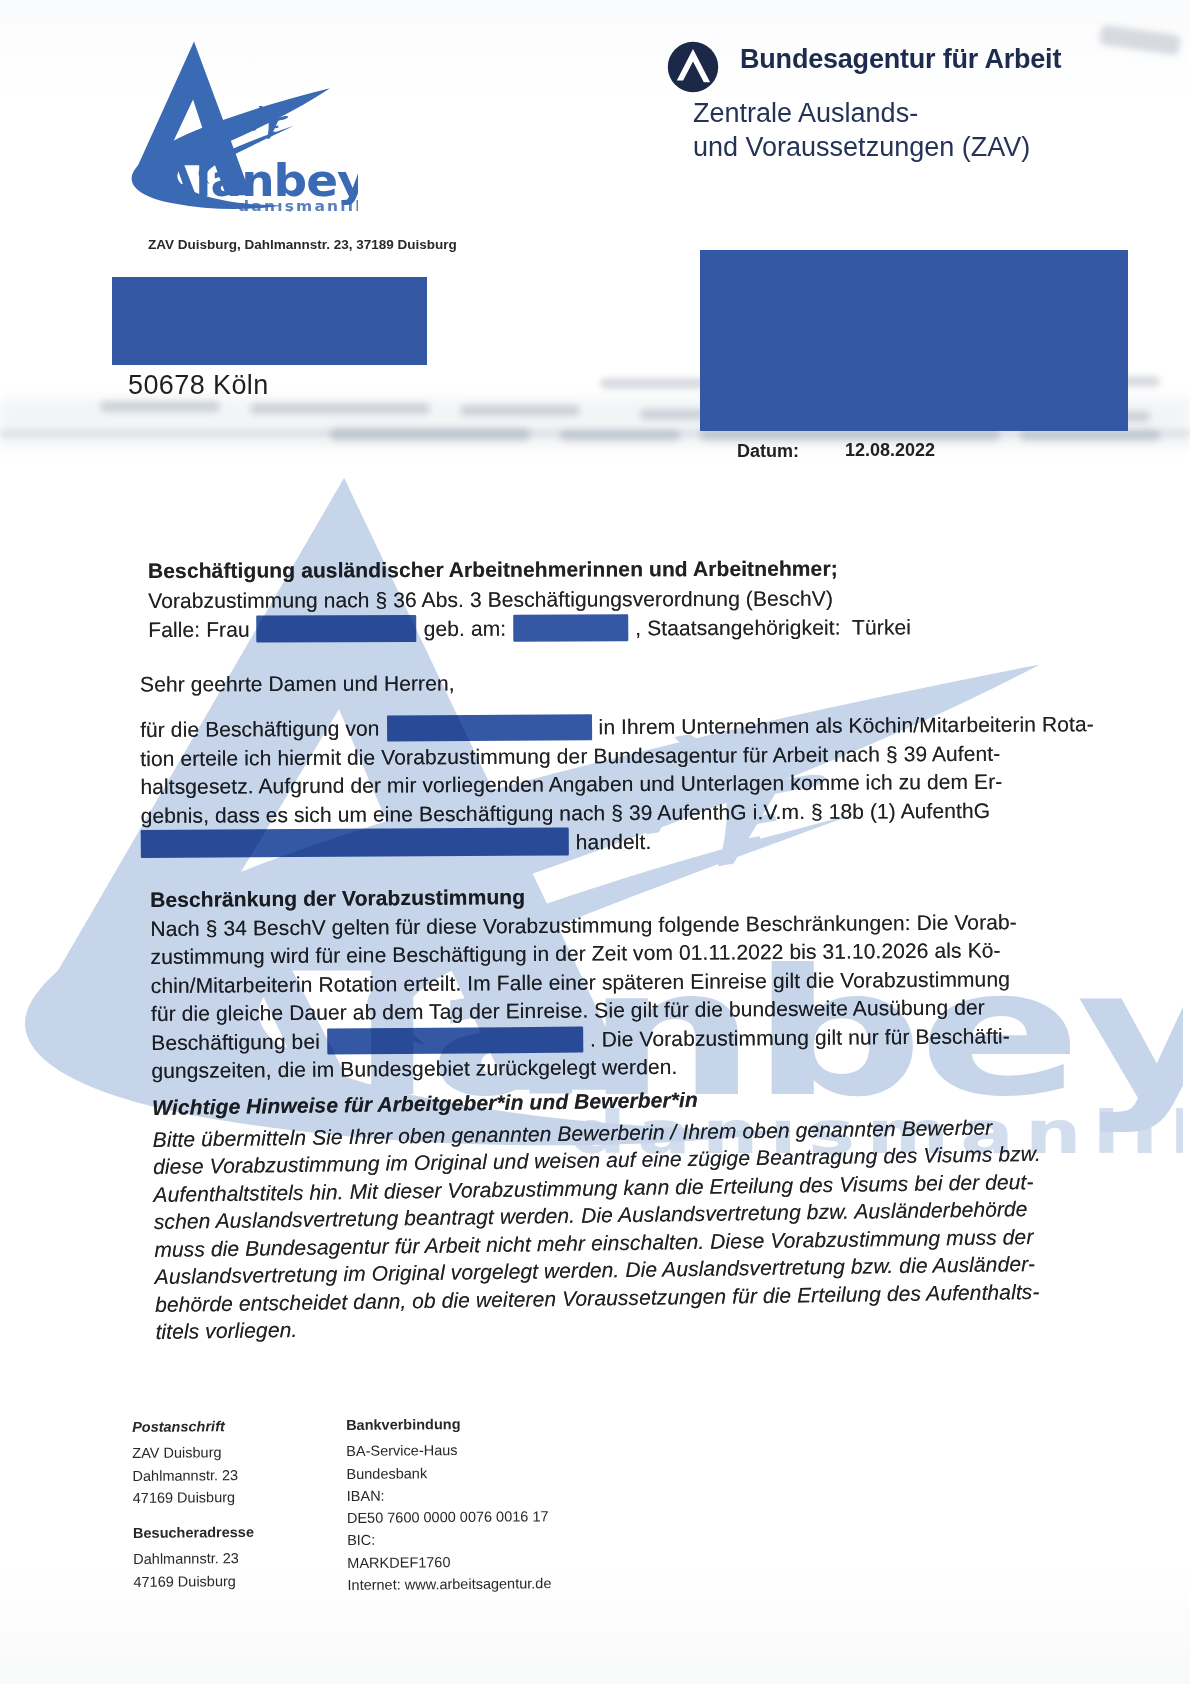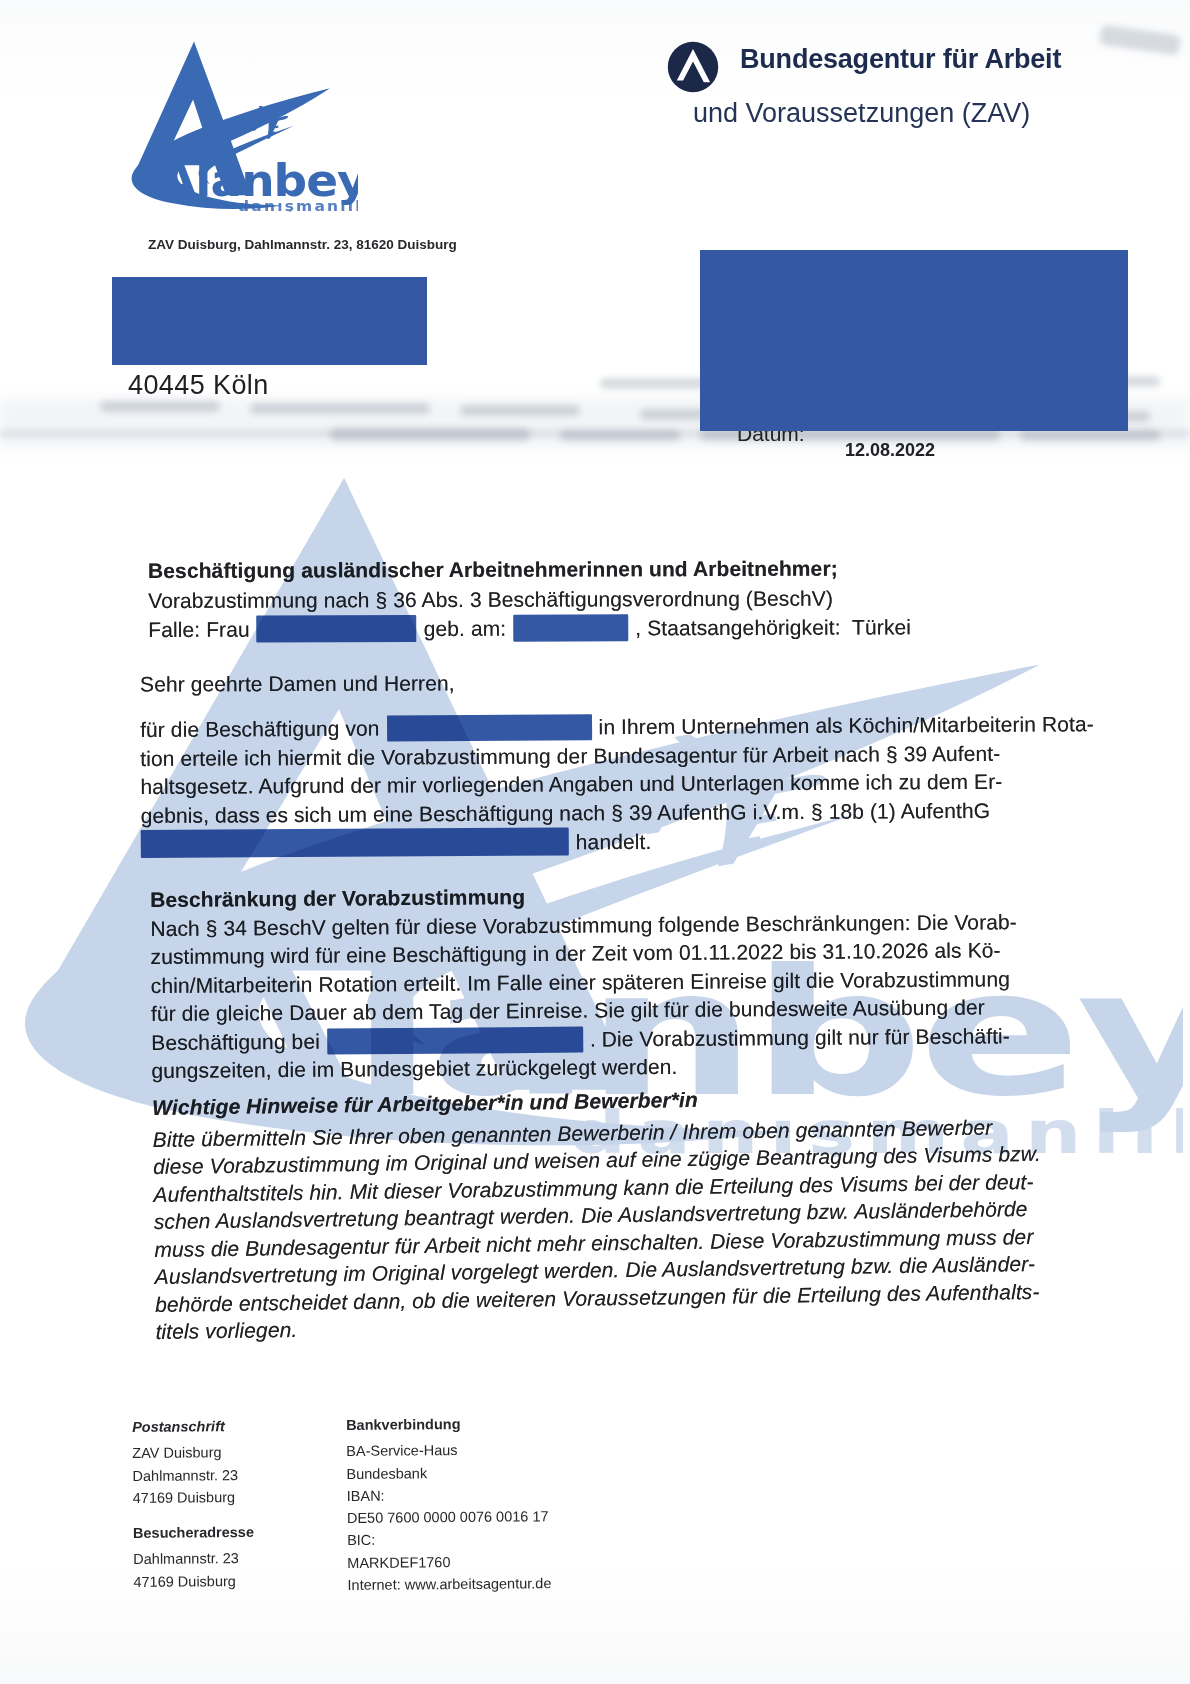--- a/index.html
+++ b/index.html
@@ -26,21 +26,21 @@
   .ba-name{position:absolute; left:74px; top:6px; font-size:27px; font-weight:bold;
     letter-spacing:-.2px; color:#1d2b4e; white-space:nowrap;}
   .ba-dept{position:absolute; left:27px; top:58px; font-size:27px; line-height:34px;
     color:#243356; white-space:nowrap;}
   
   .sender-line{position:absolute; left:148px; top:237px; font-size:13.5px; font-weight:bold; color:#26282b;}
   .redact{background:#3558a4; position:absolute; z-index:4;}
   .redact-inline{display:inline-block; background:#3558a4; border-radius:1px;
     vertical-align:-6px; margin:0 7px;}
   .city{position:absolute; left:128px; top:370px; font-size:27px; letter-spacing:.4px; color:#1e1f21;}
-  .datum-label{position:absolute; left:737px; top:422px; font-size:21px; font-weight:normal;}
+  .datum-label{position:absolute; left:737px; top:441px; font-size:18px; font-weight:bold;}
   .datum-value{position:absolute; left:845px; top:440px; font-size:18px; font-weight:bold;}
   
   .txt{position:absolute; font-size:21px; letter-spacing:.1px; z-index:3;
     text-shadow:0 0 .4px rgba(20,20,20,.55);}
   .subject{left:148px; top:556px; line-height:29.5px; transform:rotate(-.2deg); transform-origin:left top;}
   .subject .b{font-weight:bold;}
   .salutation{left:140px; top:672px; transform:rotate(-.2deg);}
   .para1{left:140px; top:716px; line-height:28.5px; width:960px; transform:rotate(-.35deg); transform-origin:left top;}
   .restriction{left:150px; top:886px; line-height:28.5px; width:960px; transform:rotate(-.45deg); transform-origin:left top;}
   .restriction .hd{font-weight:bold;}
@@ -90,28 +90,29 @@
     </svg>
   </div>
 
   <div class="ba-block">
     <svg class="ba-circle" viewBox="0 0 60 60" aria-hidden="true">
       <circle cx="30" cy="30" r="28" fill="#1b2848"></circle>
       <path d="M30,10 L49,47 L42,47 L30,24 L19,45 L12,45 Z" fill="#ffffff"></path>
     </svg>
     <div class="ba-name">Bundesagentur für Arbeit</div>
     <div class="ba-dept">
+      <span class="ln">Zentrale Auslands-</span>
       <span class="ln">und Voraussetzungen (ZAV)</span>
     </div>
   </div>
 
-  <div class="sender-line">ZAV Duisburg, Dahlmannstr. 23, 81620 Duisburg</div>
+  <div class="sender-line">ZAV Duisburg, Dahlmannstr. 23, 37189 Duisburg</div>
 
   <div class="redact" style="left:112px;top:277px;width:315px;height:88px;"></div>
-  <div class="city">40445 Köln</div>
+  <div class="city">50678 Köln</div>
   <div class="redact" style="left:700px;top:250px;width:428px;height:181px;"></div>
   <div class="datum-label">Datum:</div>
   <div class="datum-value">12.08.2022</div>
 
   <div class="txt subject">
     <span class="ln b">Beschäftigung ausländischer Arbeitnehmerinnen und Arbeitnehmer;</span>
     <span class="ln">Vorabzustimmung nach § 36 Abs. 3 Beschäftigungsverordnung (BeschV)</span>
     <span class="ln"><span>Falle: Frau</span><span class="redact-inline" style="width:160px;height:27px;"></span><span>geb. am:</span><span class="redact-inline" style="width:115px;height:27px;"></span><span>, Staatsangehörigkeit:&nbsp; Türkei</span></span>
   </div>
 

